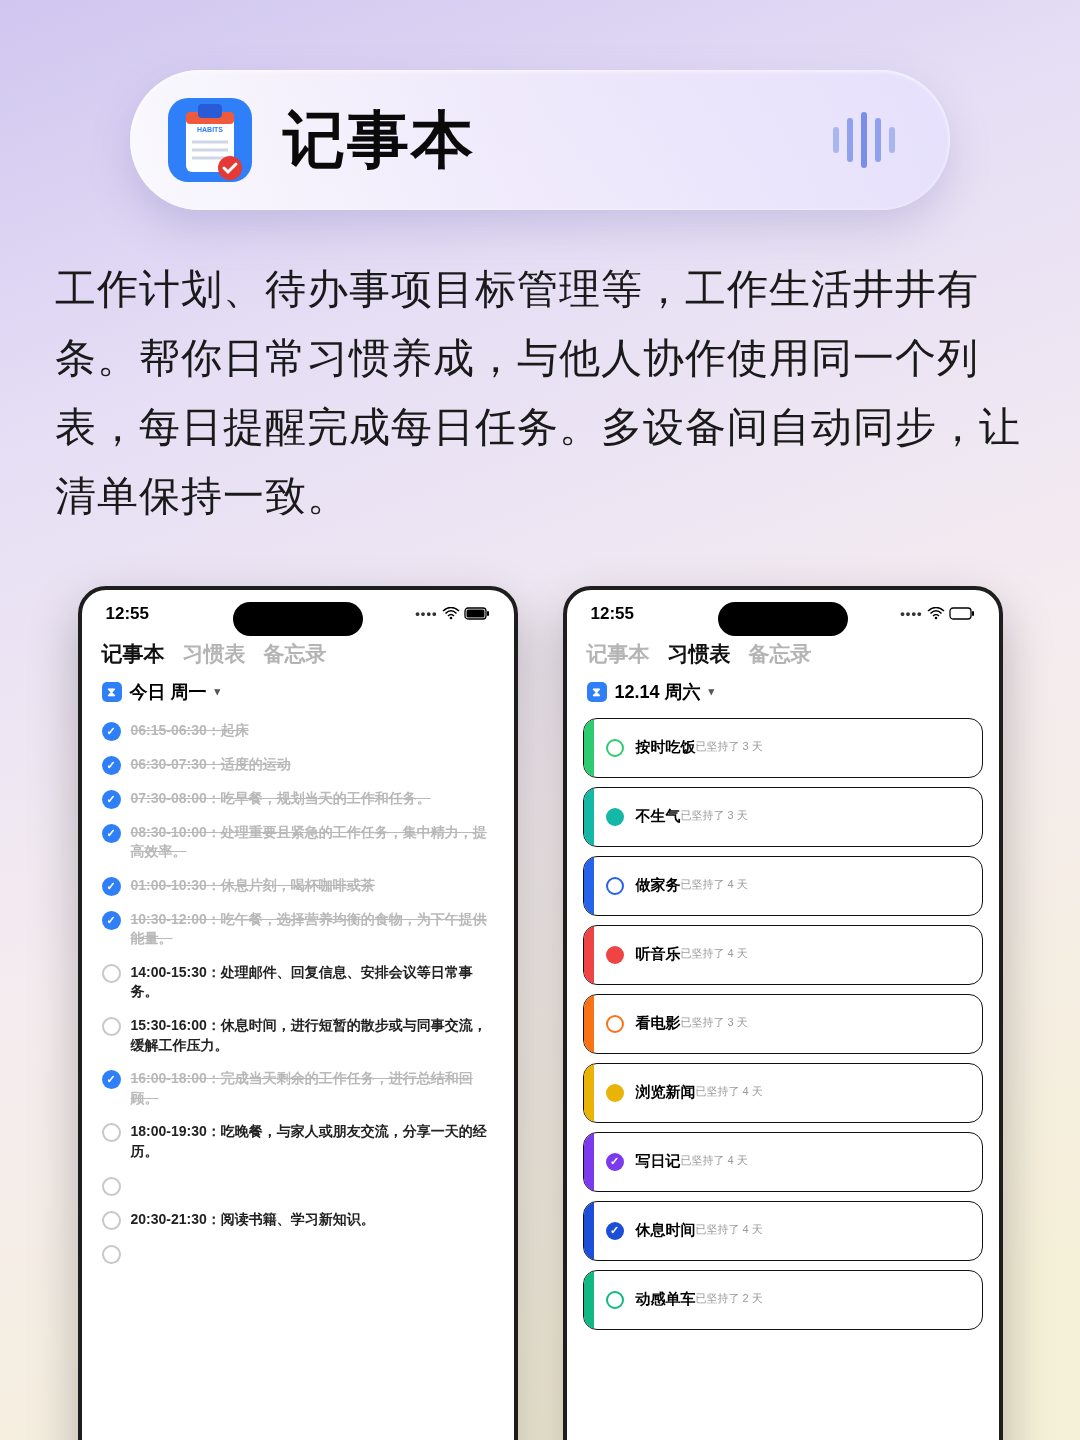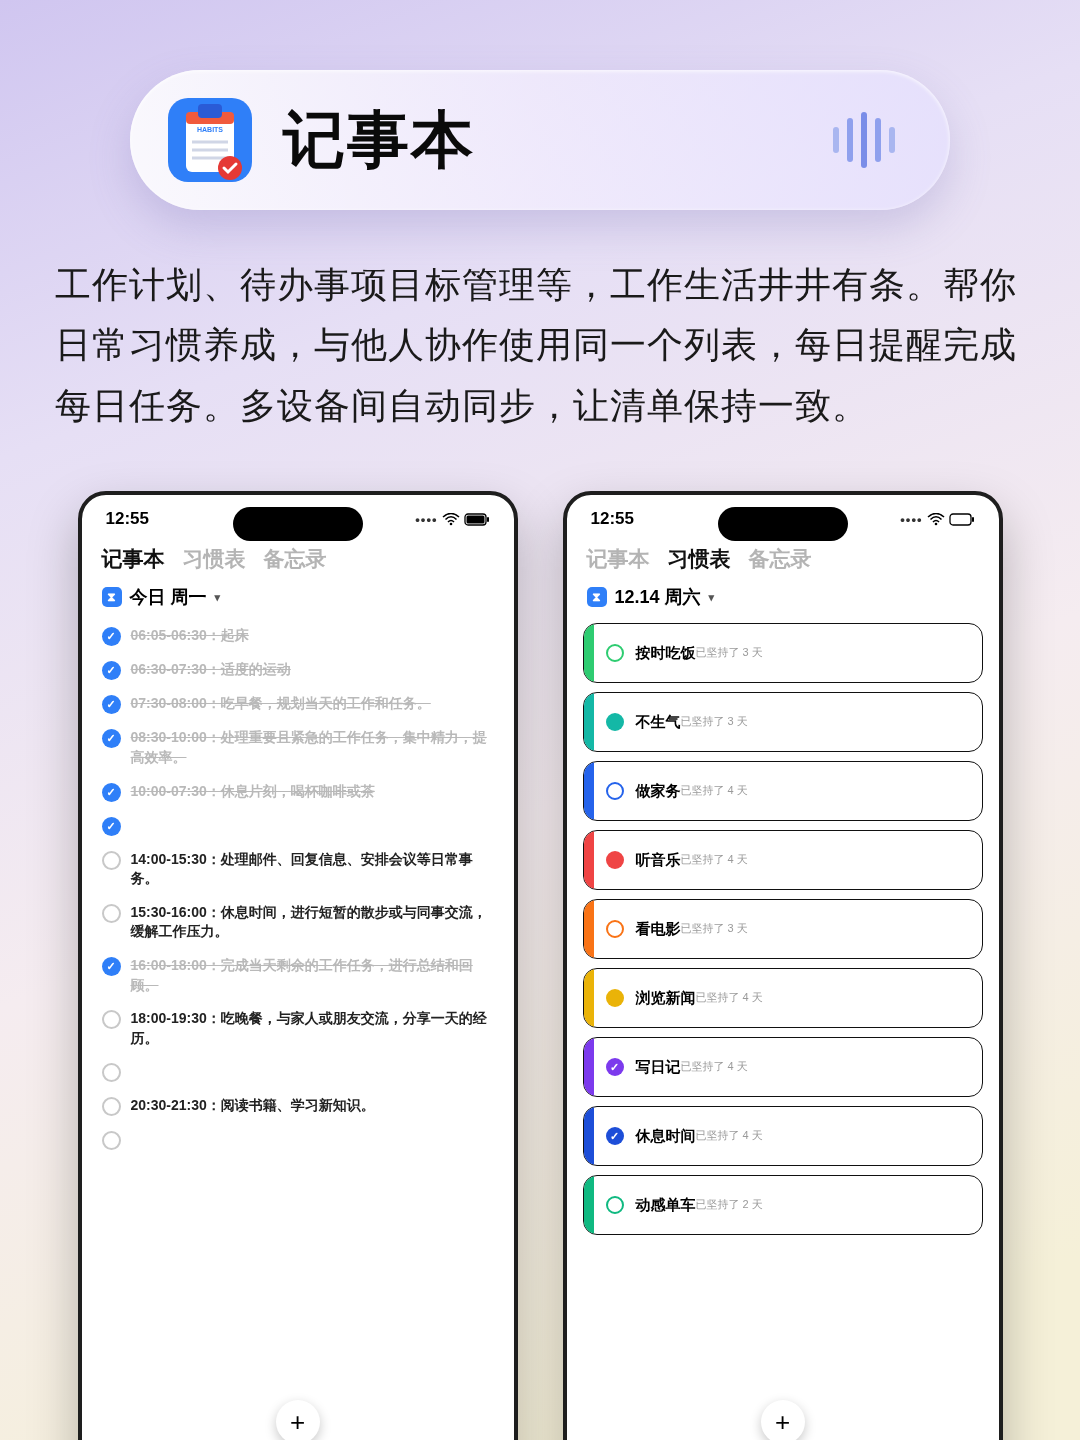--- a/index.html
+++ b/index.html
@@ -8,21 +8,21 @@
 .hero-icon{width:110px;height:110px;border-radius:26px;display:flex;align-items:center;justify-content:center;position:relative}
 .hero-icon svg{display:block}
 .hero-title{font-size:62px;font-weight:900;margin-left:18px;letter-spacing:2px;color:#0a0a0a}
 .waves{position:absolute;right:55px;display:flex;gap:8px;align-items:center}
 .waves span{width:6px;border-radius:3px;background:#a9b6f0}
 .waves span:nth-child(1){height:26px}
 .waves span:nth-child(2){height:44px;background:#8fa0ed}
 .waves span:nth-child(3){height:56px;background:#7a8de8}
 .waves span:nth-child(4){height:44px;background:#8fa0ed}
 .waves span:nth-child(5){height:26px}
-.description{width:970px;margin:45px auto 0;font-size:36px;line-height:1.68;font-weight:500;color:#1a1a1a;letter-spacing:1px}
+.description{width:970px;margin:45px auto 0;font-size:41px;line-height:1.68;font-weight:500;color:#1a1a1a;letter-spacing:1px}
 .phones{display:flex;justify-content:center;gap:45px;margin-top:55px}
 .phone{width:440px;height:1037px;background:#fff;border-radius:28px;border:4px solid #1e1e1e;box-shadow:0 22px 50px rgba(0,0,0,.25);position:relative;overflow:hidden}
 .notch{position:absolute;top:12px;left:50%;transform:translateX(-50%);width:130px;height:34px;background:#000;border-radius:18px;z-index:5}
 .statusbar{display:flex;justify-content:space-between;align-items:center;padding:14px 24px 6px;font-size:17px;font-weight:700}
 .statusbar .right{display:flex;gap:4px;align-items:center;font-size:13px;color:#333}
 .statusbar .right svg,.statusbar .right span.dots{display:inline-block}
 .tabs{display:flex;gap:18px;padding:10px 20px 6px;font-size:21px;font-weight:700}
 .tabs .tab{color:#b4b4b4}
 .tabs .tab.active{color:#111}
 .datebar{display:flex;align-items:center;gap:8px;padding:6px 20px 10px;font-size:18px;font-weight:700}
@@ -107,40 +107,41 @@
       <span class="tab">备忘录</span>
     </div>
     <div class="datebar">
       <span class="hourglass">⧗</span>
       <span>今日 周一</span>
       <span class="caret">▾</span>
     </div>
     <div class="tasklist" id="tasklist">
         <div class="task done">
           <span class="chk"></span>
-          <span class="txt">06:05-06:30：起床</span>
+          <span class="txt">06:15-06:30：起床</span>
         </div>
         <div class="task done">
           <span class="chk"></span>
           <span class="txt">06:30-07:30：适度的运动</span>
         </div>
         <div class="task done">
           <span class="chk"></span>
           <span class="txt">07:30-08:00：吃早餐，规划当天的工作和任务。</span>
         </div>
         <div class="task done">
           <span class="chk"></span>
           <span class="txt">08:30-10:00：处理重要且紧急的工作任务，集中精力，提高效率。</span>
         </div>
         <div class="task done">
           <span class="chk"></span>
-          <span class="txt">10:00-07:30：休息片刻，喝杯咖啡或茶</span>
-        </div>
-        <div class="task done">
-          <span class="chk"></span>
+          <span class="txt">01:00-10:30：休息片刻，喝杯咖啡或茶</span>
+        </div>
+        <div class="task done">
+          <span class="chk"></span>
+          <span class="txt">10:30-12:00：吃午餐，选择营养均衡的食物，为下午提供能量。</span>
         </div>
         <div class="task open">
           <span class="chk"></span>
           <span class="txt">14:00-15:30：处理邮件、回复信息、安排会议等日常事务。</span>
         </div>
         <div class="task open">
           <span class="chk"></span>
           <span class="txt">15:30-16:00：休息时间，进行短暂的散步或与同事交流，缓解工作压力。</span>
         </div>
         <div class="task done">

